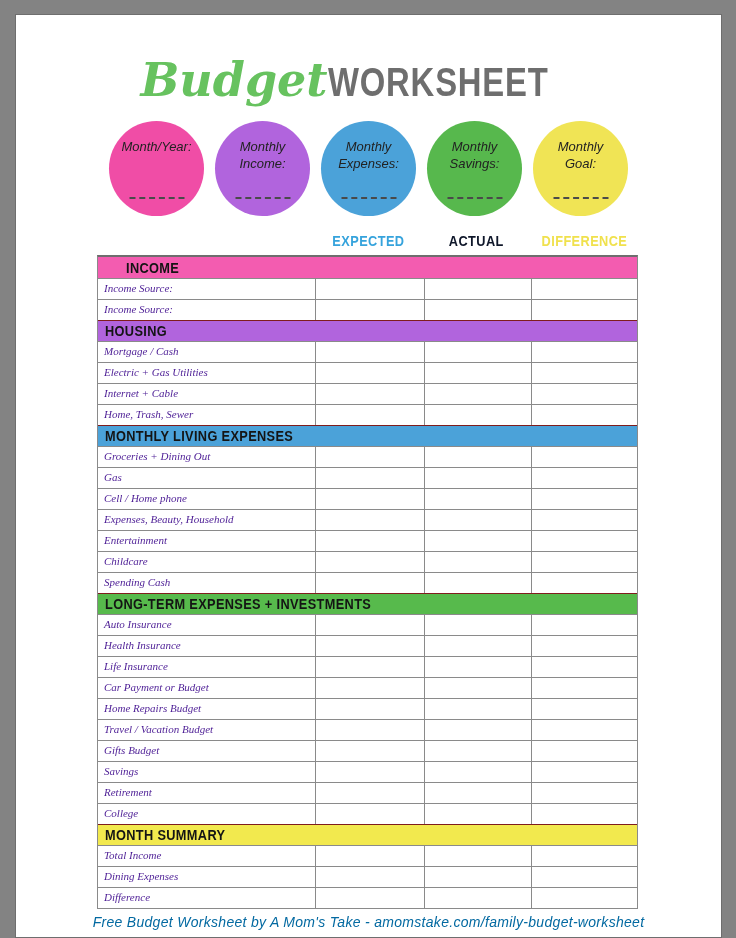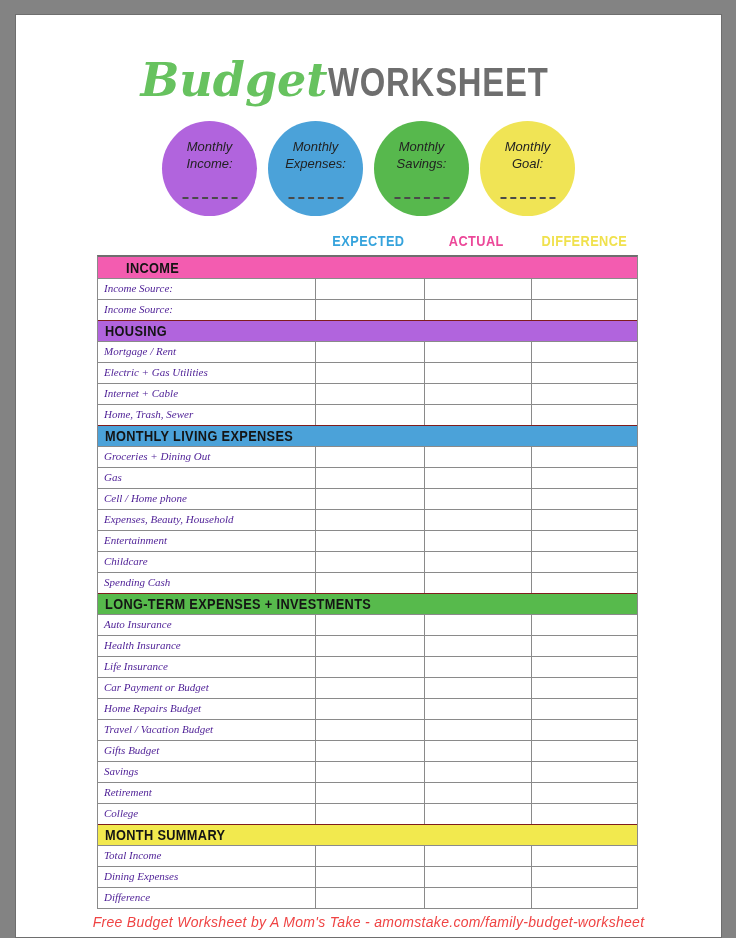--- a/index.html
+++ b/index.html
@@ -140,35 +140,39 @@
     flex: 0 0 auto;
     border-left: 1px solid #8a8a8a;
   }
 
   
   .footer-credit {
     margin-top: 5px;
     text-align: center;
     font-size: 14px;
     font-style: italic;
-    color: #ef4444;
+    color: #0369a1;
     letter-spacing: 0.3px;
   }
 </style>
 </head>
 <body>
 
 <div class="page">
 
   <div class="title-row">
     <span class="title-script">Budget</span>
     <span class="title-caps">WORKSHEET</span>
   </div>
 
   <div class="circles-row" id="circles-row">
+      <div class="circle" style="background: rgb(240, 77, 166);">
+        <div class="circle-label">Month/Year:</div>
+        <div class="fill-line"></div>
+      </div>
       <div class="circle" style="background: rgb(177, 100, 221);">
         <div class="circle-label">Monthly
 Income:</div>
         <div class="fill-line"></div>
       </div>
       <div class="circle" style="background: rgb(75, 162, 217);">
         <div class="circle-label">Monthly
 Expenses:</div>
         <div class="fill-line"></div>
       </div>
@@ -180,21 +184,21 @@
       <div class="circle" style="background: rgb(240, 228, 85);">
         <div class="circle-label">Monthly
 Goal:</div>
         <div class="fill-line"></div>
       </div>
     </div>
 
   <div class="col-header-row" id="col-header-row">
     <div class="col-spacer"></div>
   <div class="col-header col-w1" style="color: rgb(54, 163, 220);"><span>EXPECTED</span></div>
-      <div class="col-header col-w2" style="color: #ec4899;"><span>ACTUAL</span></div>
+      <div class="col-header col-w2" style="color: #0f172a;"><span>ACTUAL</span></div>
       <div class="col-header col-w3" style="color: rgb(240, 225, 77);"><span>DIFFERENCE</span></div>
     </div>
 
   <div class="budget-table" id="budget-table">
       <div class="section-bar" style="background: rgb(243, 92, 176); padding-left: 28px;">
         <span class="bar-title">INCOME</span>
       </div>
       <div class="budget-row">
         <div class="row-label">Income Source:</div>
         <div class="money-cell col-w1"></div>
@@ -204,21 +208,21 @@
       <div class="budget-row">
         <div class="row-label">Income Source:</div>
         <div class="money-cell col-w1"></div>
         <div class="money-cell col-w2"></div>
         <div class="money-cell col-w3"></div>
       </div>
       <div class="section-bar" style="background: rgb(177, 100, 221);">
         <span class="bar-title">HOUSING</span>
       </div>
       <div class="budget-row">
-        <div class="row-label">Mortgage / Rent</div>
+        <div class="row-label">Mortgage / Cash</div>
         <div class="money-cell col-w1"></div>
         <div class="money-cell col-w2"></div>
         <div class="money-cell col-w3"></div>
       </div>
       <div class="budget-row">
         <div class="row-label">Electric + Gas Utilities</div>
         <div class="money-cell col-w1"></div>
         <div class="money-cell col-w2"></div>
         <div class="money-cell col-w3"></div>
       </div>

